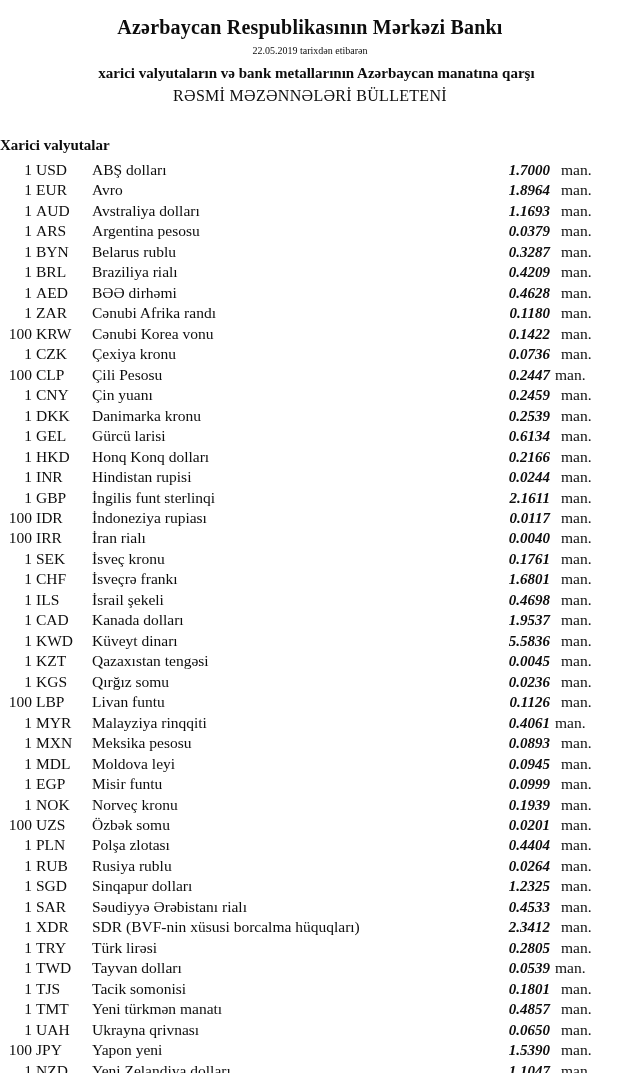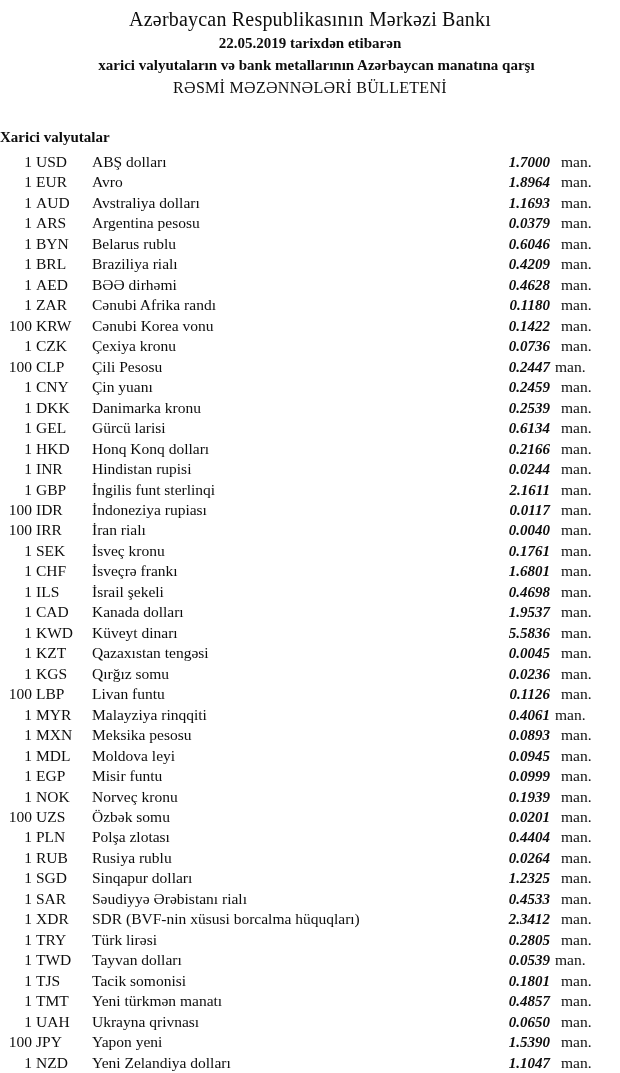--- a/index.html
+++ b/index.html
@@ -16,29 +16,29 @@
   }
   .doc {
     width: 620px;
     height: 1073px;
     box-sizing: border-box;
   }
   .header {
     text-align: center;
   }
   .title {
-    padding-top: 7px;
+    padding-top: 15px;
     font-size: 20px;
-    font-weight: normal;
+    font-weight: bold;
     line-height: 25px;
     letter-spacing: 0.2px;
   }
   .date-line {
-    font-size: 15px;
-    font-weight: bold;
+    font-size: 10px;
+    font-weight: normal;
     line-height: 22px;
   }
   .subtitle {
     font-size: 15px;
     font-weight: bold;
     line-height: 22px;
     padding-left: 13px;
   }
   .bulletin-title {
     font-size: 16px;
@@ -139,21 +139,21 @@
     <span class="qty">1</span>
     <span class="code">ARS</span>
     <span class="name">Argentina pesosu</span>
     <span class="rate">0.0379</span>
     <span class="unit">man.</span>
   </div>
       <div class="row">
     <span class="qty">1</span>
     <span class="code">BYN</span>
     <span class="name">Belarus rublu</span>
-    <span class="rate">0.6046</span>
+    <span class="rate">0.3287</span>
     <span class="unit">man.</span>
   </div>
       <div class="row">
     <span class="qty">1</span>
     <span class="code">BRL</span>
     <span class="name">Braziliya rialı</span>
     <span class="rate">0.4209</span>
     <span class="unit">man.</span>
   </div>
       <div class="row">

